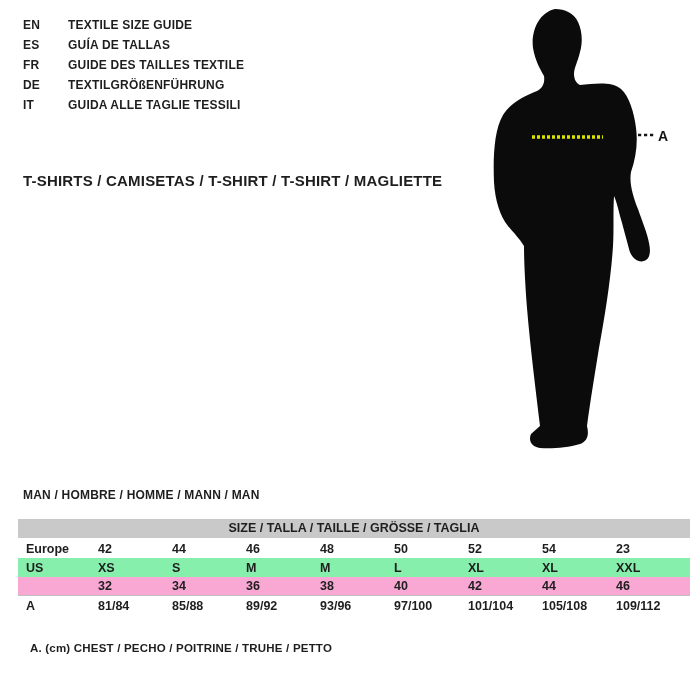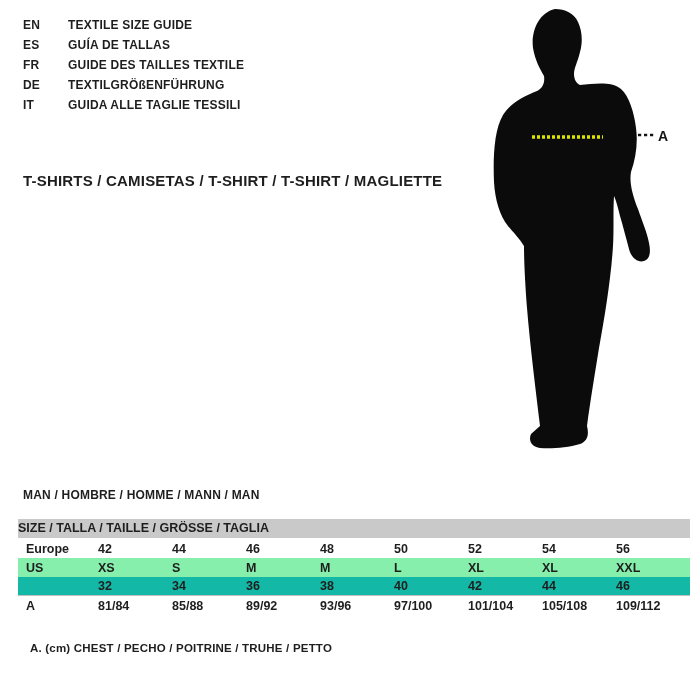--- a/index.html
+++ b/index.html
@@ -26,27 +26,27 @@
   
   .figure-area { position: absolute; left: 470px; top: 0; width: 230px; height: 470px; }
   .figure-area svg { display: block; width: 230px; height: 470px; }
   .measure-label-text { font-family: "Liberation Sans", sans-serif; font-weight: bold; font-size: 14px; fill: #151515; }
 
   
   .man-heading { position: absolute; top: 488px; left: 23px; font-size: 12px; letter-spacing: 0.2px; }
 
   
   .size-table { position: absolute; top: 519px; left: 18px; width: 672px; font-size: 12.5px; }
-  .st-header { background: #c9c9c9; height: 19px; line-height: 19px; margin-bottom: 1px; }
+  .st-header { background: #c9c9c9; height: 19px; line-height: 19px; margin-bottom: 1px; text-align: center; }
   .st-row { display: grid; grid-template-columns: 80px repeat(8, 1fr); height: 19px; align-items: center; }
   .st-row .st-label { padding-left: 8px; }
   .st-row .st-val { }
   .st-row.row-white { background: #ffffff; }
   .st-row.row-gray { background: #86efac; }
-  .st-row.row-gray-border { background: #14b8a6; border-bottom: 1px solid #bfbfbf; height: 18px; }
+  .st-row.row-gray-border { background: #f9a8d4; border-bottom: 1px solid #bfbfbf; height: 18px; }
 
   
   .footnote { position: absolute; top: 642px; left: 23px; font-size: 11.5px; letter-spacing: 0.2px; margin-left: 7px; }
 </style>
 </head>
 <body>
 
 <div class="lang-list">
   <div class="lang-row">
     <span class="lang-code">EN</span>
@@ -119,21 +119,21 @@
 
   <div class="st-row row-white">
     <span class="st-label">Europe</span>
     <span class="st-val">42</span>
     <span class="st-val">44</span>
     <span class="st-val">46</span>
     <span class="st-val">48</span>
     <span class="st-val">50</span>
     <span class="st-val">52</span>
     <span class="st-val">54</span>
-    <span class="st-val">56</span>
+    <span class="st-val">23</span>
   </div>
 
   <div class="st-row row-gray">
     <span class="st-label">US</span>
     <span class="st-val">XS</span>
     <span class="st-val">S</span>
     <span class="st-val">M</span>
     <span class="st-val">M</span>
     <span class="st-val">L</span>
     <span class="st-val">XL</span>

